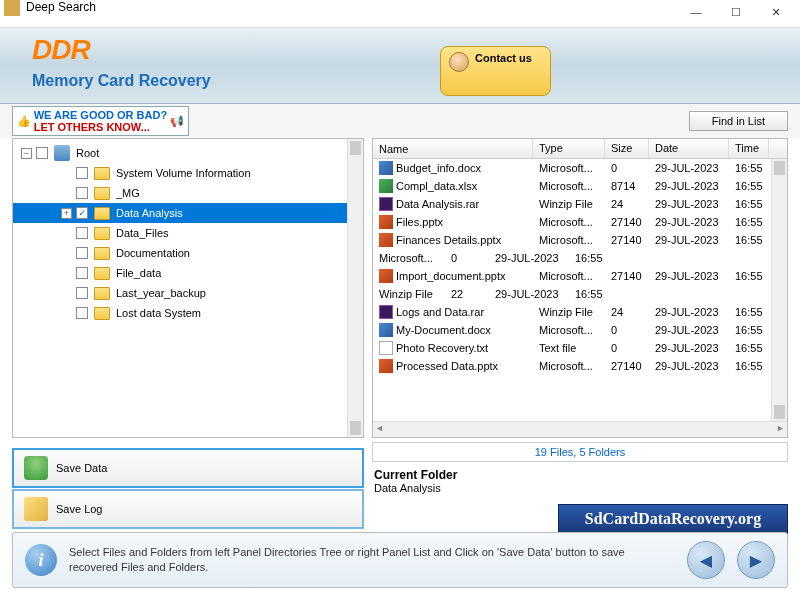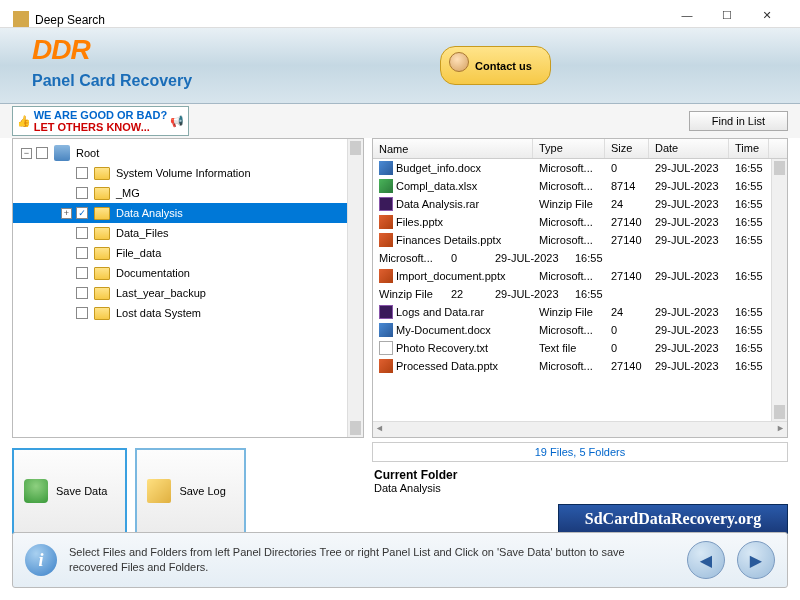--- a/index.html
+++ b/index.html
@@ -1,24 +1,24 @@
 <!DOCTYPE html>
 <html><head>
 <meta charset="utf-8">
 <style>
 * { box-sizing: border-box; margin: 0; padding: 0; font-family: Tahoma, Arial, sans-serif; font-size: 11px; }
 body { background: #fff; width: 800px; height: 600px; overflow: hidden; }
-.titlebar { height: 28px; background: #fff; border-bottom: 1px solid #ddd; display: flex; align-items: flex-end; padding: 0 13px; }
+.titlebar { height: 28px; background: #fff; border-bottom: 1px solid #ddd; display: flex; align-items: flex-start; padding: 0 4px; }
 .titlebar .app-icon { width: 16px; height: 16px; background: #d4a84b; margin-right: 6px; }
 .titlebar .title { flex: 1; font-size: 12px; }
 .titlebar .win-btn { width: 40px; height: 24px; display: flex; align-items: center; justify-content: center; color: #333; cursor: pointer; }
 .banner { height: 76px; background: linear-gradient(180deg, #e8f0f5 0%, #c5d8e3 50%, #d8e5ed 100%); position: relative; border-bottom: 1px solid #a5b8c5; }
 .banner .logo { position: absolute; top: 6px; left: 32px; font-family: Arial Black, Arial; font-size: 28px; font-weight: 900; color: #ff7f00; font-style: italic; letter-spacing: -1px; }
 .banner .subtitle { position: absolute; top: 44px; left: 32px; font-size: 16px; font-weight: bold; color: #1a6db8; }
-.banner .contact-btn { position: absolute; top: 18px; left: 440px; background: linear-gradient(180deg,#ffe48a,#f6c947); border: 1px solid #c89b1f; border-radius: 15px; padding: 5px 18px 12px 8px; display: flex; align-items: flex-end; gap: 6px; cursor: pointer; font-size: 12px; font-weight: bold; }
+.banner .contact-btn { position: absolute; top: 18px; left: 440px; background: linear-gradient(180deg,#ffe48a,#f6c947); border: 1px solid #c89b1f; border-radius: 8px; padding: 5px 18px 23px 8px; display: flex; align-items: flex-start; gap: 6px; cursor: pointer; font-size: 12px; font-weight: bold; }
 .banner .contact-btn .ic { width: 20px; height: 20px; background: radial-gradient(circle at 40% 35%, #ffe0b8, #d4a060); border-radius: 50%; border: 1px solid #aa7832; }
 .toolbar { height: 34px; display: flex; align-items: center; padding: 0 12px; gap: 8px; background: #f5f5f5; }
 .feedback-badge { border: 1px solid #8aa; background: #fff; padding: 2px 4px; display: flex; align-items: center; gap: 3px; font-family: 'Courier New', monospace; font-size: 10px; font-weight: bold; }
 .feedback-badge .l1 { color: #0066cc; }
 .feedback-badge .l2 { color: #cc0000; }
 .toolbar .spacer { flex: 1; }
 .find-btn { border: 1px solid #aaa; background: linear-gradient(180deg,#fefefe,#e8e8e8); padding: 3px 22px; cursor: pointer; }
 .main { display: flex; gap: 8px; padding: 0 12px; height: 300px; }
 .panel { border: 1px solid #bbb; background: #fff; display: flex; flex-direction: column; }
 .left-panel { width: 352px; }
@@ -48,21 +48,21 @@
 .ic-docx { background: linear-gradient(135deg,#4a8ad4,#2a5a9a); }
 .ic-xlsx { background: linear-gradient(135deg,#4ab45a,#2a7a3a); }
 .ic-rar { background: #3a1a5a; border:1px solid #8855aa; }
 .ic-pptx { background: linear-gradient(135deg,#e06030,#b04010); }
 .ic-zip { background: linear-gradient(180deg,#ffe48a,#d4a84b); border:1px solid #aa8822; }
 .ic-txt { background: #fff; border:1px solid #aaa; }
 .hscroll { height: 16px; background: #f0f0f0; border-top: 1px solid #ddd; position:relative; }
 .hscroll::before { content:'◄'; position:absolute; left:2px; top:1px; font-size:9px; color:#888; }
 .hscroll::after { content:'►'; position:absolute; right:2px; top:1px; font-size:9px; color:#888; }
 .meta-row { display:flex; gap:8px; padding: 4px 12px 0; }
-.action-buttons { display:flex; gap:8px; width:352px; padding-top:6px; }
+.action-buttons { display:flex; gap:1px; width:352px; padding-top:6px;flex-direction:column; }
 .act-btn { border: 2px solid #7ab8e0; background: linear-gradient(180deg,#fdfdfd,#ececec); padding: 6px 18px 6px 10px; display:flex; align-items:center; gap:8px; cursor:pointer; font-size:12px; }
 .act-btn.save { border-color: #3aa0e0; }
 .act-btn .bic { width:24px; height:24px; }
 .bic.save { background: radial-gradient(circle at 50% 30%, #8ed080, #3a9a3a); border-radius:4px; }
 .bic.log { background: linear-gradient(135deg,#ffe080,#e0b040); border-radius:2px; }
 .meta-right { flex:1; display:flex; flex-direction:column; gap:2px; }
 .stats-bar { border:1px solid #ccc; background:#fff; text-align:center; padding:3px; color:#0066cc; }
 .current-folder { padding: 4px 2px; }
 .current-folder .lab { font-weight:bold; font-size:12px; }
 .website-badge { margin-left:auto; margin-top:4px; width:230px; background: linear-gradient(180deg,#2a5aaa,#1a3a7a); color:#fff; font-family: 'Comic Sans MS', cursive; font-size:16px; font-weight:bold; text-align:center; padding:5px; border:1px solid #0a2a5a; }
@@ -77,21 +77,21 @@
 <div class="titlebar">
   <div class="app-icon"></div>
   <div class="title">Deep Search</div>
   <div class="win-btn">—</div>
   <div class="win-btn">☐</div>
   <div class="win-btn">✕</div>
 </div>
 
 <div class="banner">
   <div class="logo">DDR</div>
-  <div class="subtitle">Panel Card Recovery</div>
+  <div class="subtitle">Memory Card Recovery</div>
   <div class="contact-btn">
     <span class="ic"></span>
     <span>Contact us</span>
   </div>
 </div>
 
 <div class="toolbar">
   <div class="feedback-badge">
     <span>👍</span>
     <div>
@@ -135,27 +135,27 @@
           <div class="tree-row indent1">
             <span style="width:13px"></span>
             <span class="tree-cb"></span>
             <span class="folder-ic"></span>
             <span>Data_Files</span>
           </div>
           <div class="tree-row indent1">
             <span style="width:13px"></span>
             <span class="tree-cb"></span>
             <span class="folder-ic"></span>
+            <span>Documentation</span>
+          </div>
+          <div class="tree-row indent1">
+            <span style="width:13px"></span>
+            <span class="tree-cb"></span>
+            <span class="folder-ic"></span>
             <span>File_data</span>
-          </div>
-          <div class="tree-row indent1">
-            <span style="width:13px"></span>
-            <span class="tree-cb"></span>
-            <span class="folder-ic"></span>
-            <span>Documentation</span>
           </div>
           <div class="tree-row indent1">
             <span style="width:13px"></span>
             <span class="tree-cb"></span>
             <span class="folder-ic"></span>
             <span>Last_year_backup</span>
           </div>
           <div class="tree-row indent1">
             <span style="width:13px"></span>
             <span class="tree-cb"></span>

